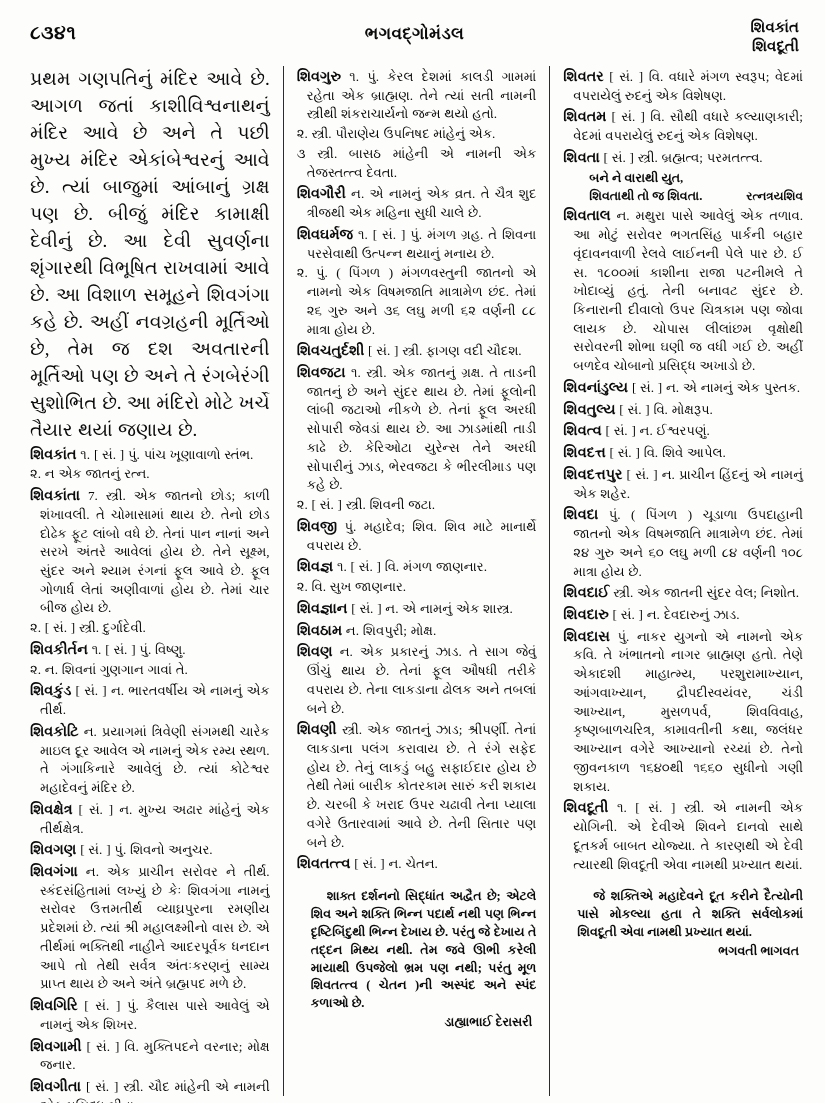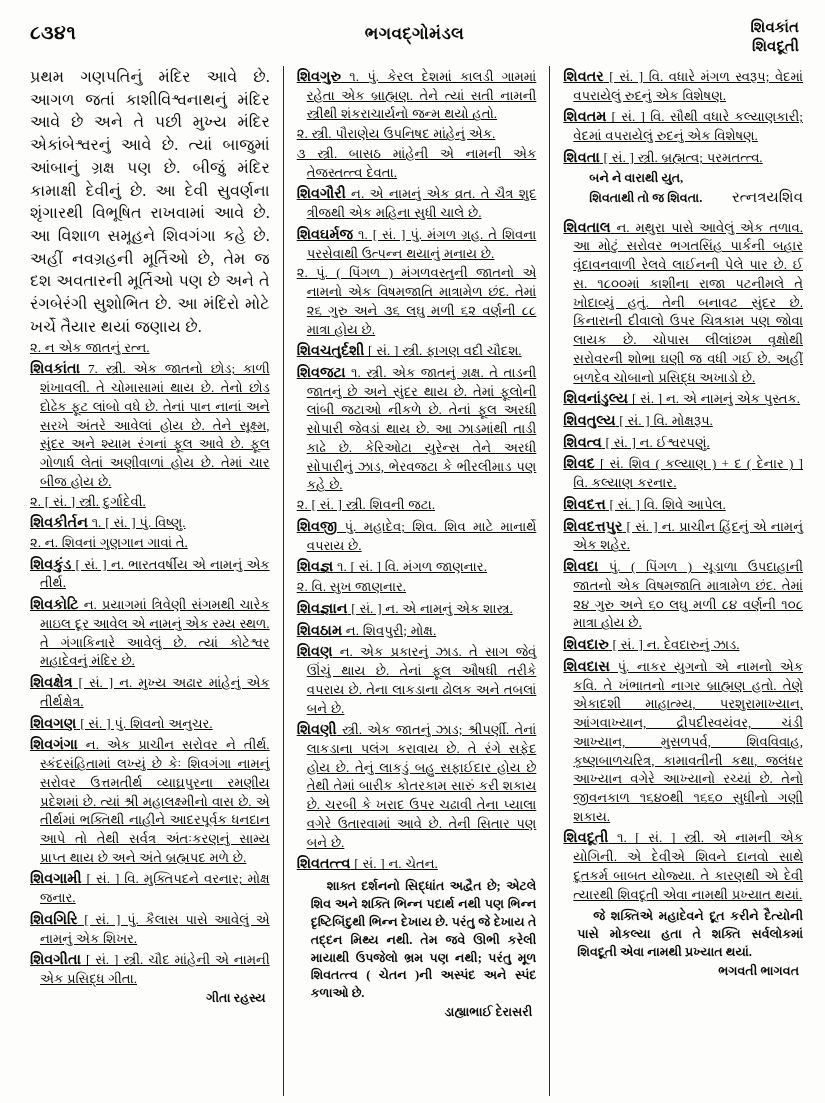--- a/index.html
+++ b/index.html
@@ -84,62 +84,61 @@
     font-size: 13.2px;
     line-height: 1.42;
     text-align: justify;
     text-justify: inter-word;
     margin: 0 0 1px 0;
     word-spacing: 0.5px;
   }
   .entry.hang {
     padding-left: 10px;
     text-indent: -10px;
-    text-decoration: underline;
   }
   .para {
-    font-size: 16px;
+    font-size: 19px;
     line-height: 1.42;
     text-align: justify;
     margin: 0;
     word-spacing: 0.5px;
   }
   .headword {
     font-weight: bold;
     font-size: 14.4px;
   }
   
   .verse {
     font-size: 12.6px;
     line-height: 1.45;
     padding-left: 26px;
     font-weight: bold;
-    margin: 1px 0 8px 0;
+    margin: 1px 0 0 0;
   }
   .cite {
-    font-size: 15px;
-    font-weight: normal;
+    font-size: 12px;
+    font-weight: bold;
     text-align: center;
     display: block;
   }
   .verse-line {
     display: flex;
     justify-content: space-between;
     align-items: baseline;
     gap: 8px;
   }
   .verse-line .vtext { white-space: nowrap; }
   .quote-block {
     font-size: 12.6px;
     line-height: 1.42;
     text-align: justify;
     padding-left: 14px;
     text-indent: 16px;
     font-weight: bold;
-    margin: 4px 0 0 0;
+    margin: 14px 0 0 0;
   }
   .quote-block .strong { font-weight: bold; }
   .attrib {
     font-size: 12.6px;
     font-weight: bold;
     text-align: right;
     margin-top: 2px;
     padding-right: 4px;
   }
 </style>
@@ -153,32 +152,33 @@
     <div class="book-title">ભગવદ્ગોમંડલ</div>
     <div class="guide-words">
       <div>શિવકાંત</div>
       <div>શિવદૂતી</div>
     </div>
   </div>
 
   <div class="columns">
     <div class="col c1">
         <p class="para">પ્રથમ ગણપતિનું મંદિર આવે છે. આગળ જતાં કાશીવિશ્વનાથનું મંદિર આવે છે અને તે પછી મુખ્ય મંદિર એકાંબેશ્વરનું આવે છે. ત્યાં બાજુમાં આંબાનું ગ્રક્ષ પણ છે. બીજું મંદિર કામાક્ષી દેવીનું છે. આ દેવી સુવર્ણના શૃંગારથી વિભૂષિત રાખવામાં આવે છે. આ વિશાળ સમૂહને શિવગંગા કહે છે. અહીં નવગ્રહની મૂર્તિઓ છે, તેમ જ દશ અવતારની મૂર્તિઓ પણ છે અને તે રંગબેરંગી સુશોભિત છે. આ મંદિરો મોટે ખર્ચે તૈયાર થયાં જણાય છે.</p>
+        <p class="entry hang"><span class="headword">શિવકાંત</span><span> ૧. [ સં. ] પું. પાંચ ખૂણાવાળો સ્તંભ.</span></p>
         <p class="entry hang">૨. ન એક જાતનું રત્ન.</p>
         <p class="entry hang"><span class="headword">શિવકાંતા</span><span> 7. સ્ત્રી. એક જાતનો છોડ; કાળી શંખાવલી. તે ચોમાસામાં થાય છે. તેનો છોડ દોઢેક ફૂટ લાંબો વધે છે. તેનાં પાન નાનાં અને સરખે અંતરે આવેલાં હોય છે. તેને સૂક્ષ્મ, સુંદર અને શ્યામ રંગનાં ફૂલ આવે છે. ફૂલ ગોળાર્ધ લેતાં અણીવાળાં હોય છે. તેમાં ચાર બીજ હોય છે.</span></p>
         <p class="entry hang">૨. [ સં. ] સ્ત્રી. દુર્ગાદેવી.</p>
         <p class="entry hang"><span class="headword">શિવકીર્તન</span><span> ૧. [ સં. ] પું. વિષ્ણુ.</span></p>
         <p class="entry hang">૨. ન. શિવનાં ગુણગાન ગાવાં તે.</p>
         <p class="entry hang"><span class="headword">શિવકુંડ</span><span> [ સં. ] ન. ભારતવર્ષીય એ નામનું એક તીર્થ.</span></p>
         <p class="entry hang"><span class="headword">શિવકોટિ</span><span> ન. પ્રયાગમાં ત્રિવેણી સંગમથી ચારેક માઇલ દૂર આવેલ એ નામનું એક રમ્ય સ્થળ. તે ગંગાકિનારે આવેલું છે. ત્યાં કોટેશ્વર મહાદેવનું મંદિર છે.</span></p>
         <p class="entry hang"><span class="headword">શિવક્ષેત્ર</span><span> [ સં. ] ન. મુખ્ય અઢાર માંહેનું એક તીર્થક્ષેત્ર.</span></p>
         <p class="entry hang"><span class="headword">શિવગણ</span><span> [ સં. ] પું. શિવનો અનુચર.</span></p>
         <p class="entry hang"><span class="headword">શિવગંગા</span><span> ન. એક પ્રાચીન સરોવર ને તીર્થ. સ્કંદસંહિતામાં લખ્યું છે કેઃ શિવગંગા નામનું સરોવર ઉત્તમતીર્થ વ્યાઘ્રપુરના રમણીય પ્રદેશમાં છે. ત્યાં શ્રી મહાલક્ષ્મીનો વાસ છે. એ તીર્થમાં ભક્તિથી નાહીને આદરપૂર્વક ધનદાન આપે તો તેથી સર્વત્ર અંતઃકરણનું સામ્ય પ્રાપ્ત થાય છે અને અંતે બ્રહ્મપદ મળે છે.</span></p>
+        <p class="entry hang"><span class="headword">શિવગિરિ</span><span> [ સં. ] પું. કૈલાસ પાસે આવેલું એ નામનું એક શિખર.</span></p>
         <p class="entry hang"><span class="headword">શિવગામી</span><span> [ સં. ] વિ. મુક્તિપદને વરનાર; મોક્ષ જનાર.</span></p>
-        <p class="entry hang"><span class="headword">શિવગિરિ</span><span> [ સં. ] પું. કૈલાસ પાસે આવેલું એ નામનું એક શિખર.</span></p>
         <p class="entry hang"><span class="headword">શિવગીતા</span><span> [ સં. ] સ્ત્રી. ચૌદ માંહેની એ નામની એક પ્રસિદ્ધ ગીતા.</span></p>
         <div class="attrib">ગીતા રહસ્ય</div>
       </div>
     <div class="rule"></div>
     <div class="col c2">
         <p class="entry hang"><span class="headword">શિવગુરુ</span><span> ૧. પું. કેરલ દેશમાં કાલડી ગામમાં રહેતા એક બ્રાહ્મણ. તેને ત્યાં સતી નામની સ્ત્રીથી શંકરાચાર્યનો જન્મ થયો હતો.</span></p>
         <p class="entry hang">૨. સ્ત્રી. પૌરાણેય ઉપનિષદ માંહેનું એક.</p>
         <p class="entry hang">૩ સ્ત્રી. બાસઠ માંહેની એ નામની એક તેજસ્તત્ત્વ દેવતા.</p>
         <p class="entry hang"><span class="headword">શિવગૌરી</span><span> ન. એ નામનું એક વ્રત. તે ચૈત્ર શુદ ત્રીજથી એક મહિના સુધી ચાલે છે.</span></p>
         <p class="entry hang"><span class="headword">શિવઘર્મજ</span><span> ૧. [ સં. ] પું. મંગળ ગ્રહ. તે શિવના પરસેવાથી ઉત્પન્ન થયાનું મનાય છે.</span></p>
@@ -208,24 +208,24 @@
           </div>
           <div class="verse-line">
             <span class="vtext">શિવતાથી તો જ શિવતા.</span>
             <span class="cite">રત્નત્રયશિવ</span>
           </div>
         </div>
         <p class="entry hang"><span class="headword">શિવતાલ</span><span> ન. મથુરા પાસે આવેલું એક તળાવ. આ મોટું સરોવર ભગતસિંહ પાર્કની બહાર વૃંદાવનવાળી રેલવે લાઈનની પેલે પાર છે. ઈ સ. ૧૮૦૦માં કાશીના રાજા પટનીમલે તે ખોદાવ્યું હતું. તેની બનાવટ સુંદર છે. કિનારાની દીવાલો ઉપર ચિત્રકામ પણ જોવા લાયક છે. ચોપાસ લીલાંછમ વૃક્ષોથી સરોવરની શોભા ઘણી જ વધી ગઈ છે. અહીં બળદેવ ચોબાનો પ્રસિદ્ધ અખાડો છે.</span></p>
         <p class="entry hang"><span class="headword">શિવનાંડુલ્ય</span><span> [ સં. ] ન. એ નામનું એક પુસ્તક.</span></p>
         <p class="entry hang"><span class="headword">શિવતુલ્ય</span><span> [ સં. ] વિ. મોક્ષરૂપ.</span></p>
         <p class="entry hang"><span class="headword">શિવત્વ</span><span> [ સં. ] ન. ઈશ્વરપણું.</span></p>
-        <p class="entry hang"><span class="headword">શિવદ</span><span> [ સં. શિવ ( કલ્યાણ ) + દ ( દેનાર ) ] વિ. કલ્યાણ કરનાર.</span></p>
         <p class="entry hang"><span class="headword">શિવદત્ત</span><span> [ સં. ] વિ. શિવે આપેલ.</span></p>
         <p class="entry hang"><span class="headword">શિવદત્તપુર</span><span> [ સં. ] ન. પ્રાચીન હિંદનું એ નામનું એક શહેર.</span></p>
         <p class="entry hang"><span class="headword">શિવદા</span><span> પું. ( પિંગળ ) ચૂડાળા ઉપદાહાની જાતનો એક વિષમજાતિ માત્રામેળ છંદ. તેમાં ૨૪ ગુરુ અને ૬૦ લઘુ મળી ૮૪ વર્ણની ૧૦૮ માત્રા હોય છે.</span></p>
+        <p class="entry hang"><span class="headword">શિવદાઈ</span><span> સ્ત્રી. એક જાતની સુંદર વેલ; નિશોત.</span></p>
         <p class="entry hang"><span class="headword">શિવદારુ</span><span> [ સં. ] ન. દેવદારુનું ઝાડ.</span></p>
         <p class="entry hang"><span class="headword">શિવદાસ</span><span> પું. નાકર યુગનો એ નામનો એક કવિ. તે ખંભાતનો નાગર બ્રાહ્મણ હતો. તેણે એકાદશી માહાત્મ્ય, પરશુરામાખ્યાન, આંગવાખ્યાન, દ્રૌપદીસ્વયંવર, ચંડી આખ્યાન, મુસળપર્વ, શિવવિવાહ, કૃષ્ણબાળચરિત્ર, કામાવતીની કથા, જલંધર આખ્યાન વગેરે આખ્યાનો રચ્યાં છે. તેનો જીવનકાળ ૧૬૪૦થી ૧૬૬૦ સુધીનો ગણી શકાય.</span></p>
         <p class="entry hang"><span class="headword">શિવદૂતી</span><span> ૧. [ સં. ] સ્ત્રી. એ નામની એક યોગિની. એ દેવીએ શિવને દાનવો સાથે દૂતકર્મ બાબત યોજ્યા. તે કારણથી એ દેવી ત્યારથી શિવદૂતી એવા નામથી પ્રખ્યાત થયાં.</span></p>
         <p class="quote-block"><span>જે શક્તિએ મહાદેવને દૂત કરીને દૈત્યોની પાસે મોકલ્યા હતા તે શક્તિ સર્વલોકમાં શિવદૂતી એવા નામથી પ્રખ્યાત થયાં.</span></p>
         <div class="attrib">ભગવતી ભાગવત</div>
       </div>
   </div>
 
 </div>
 

